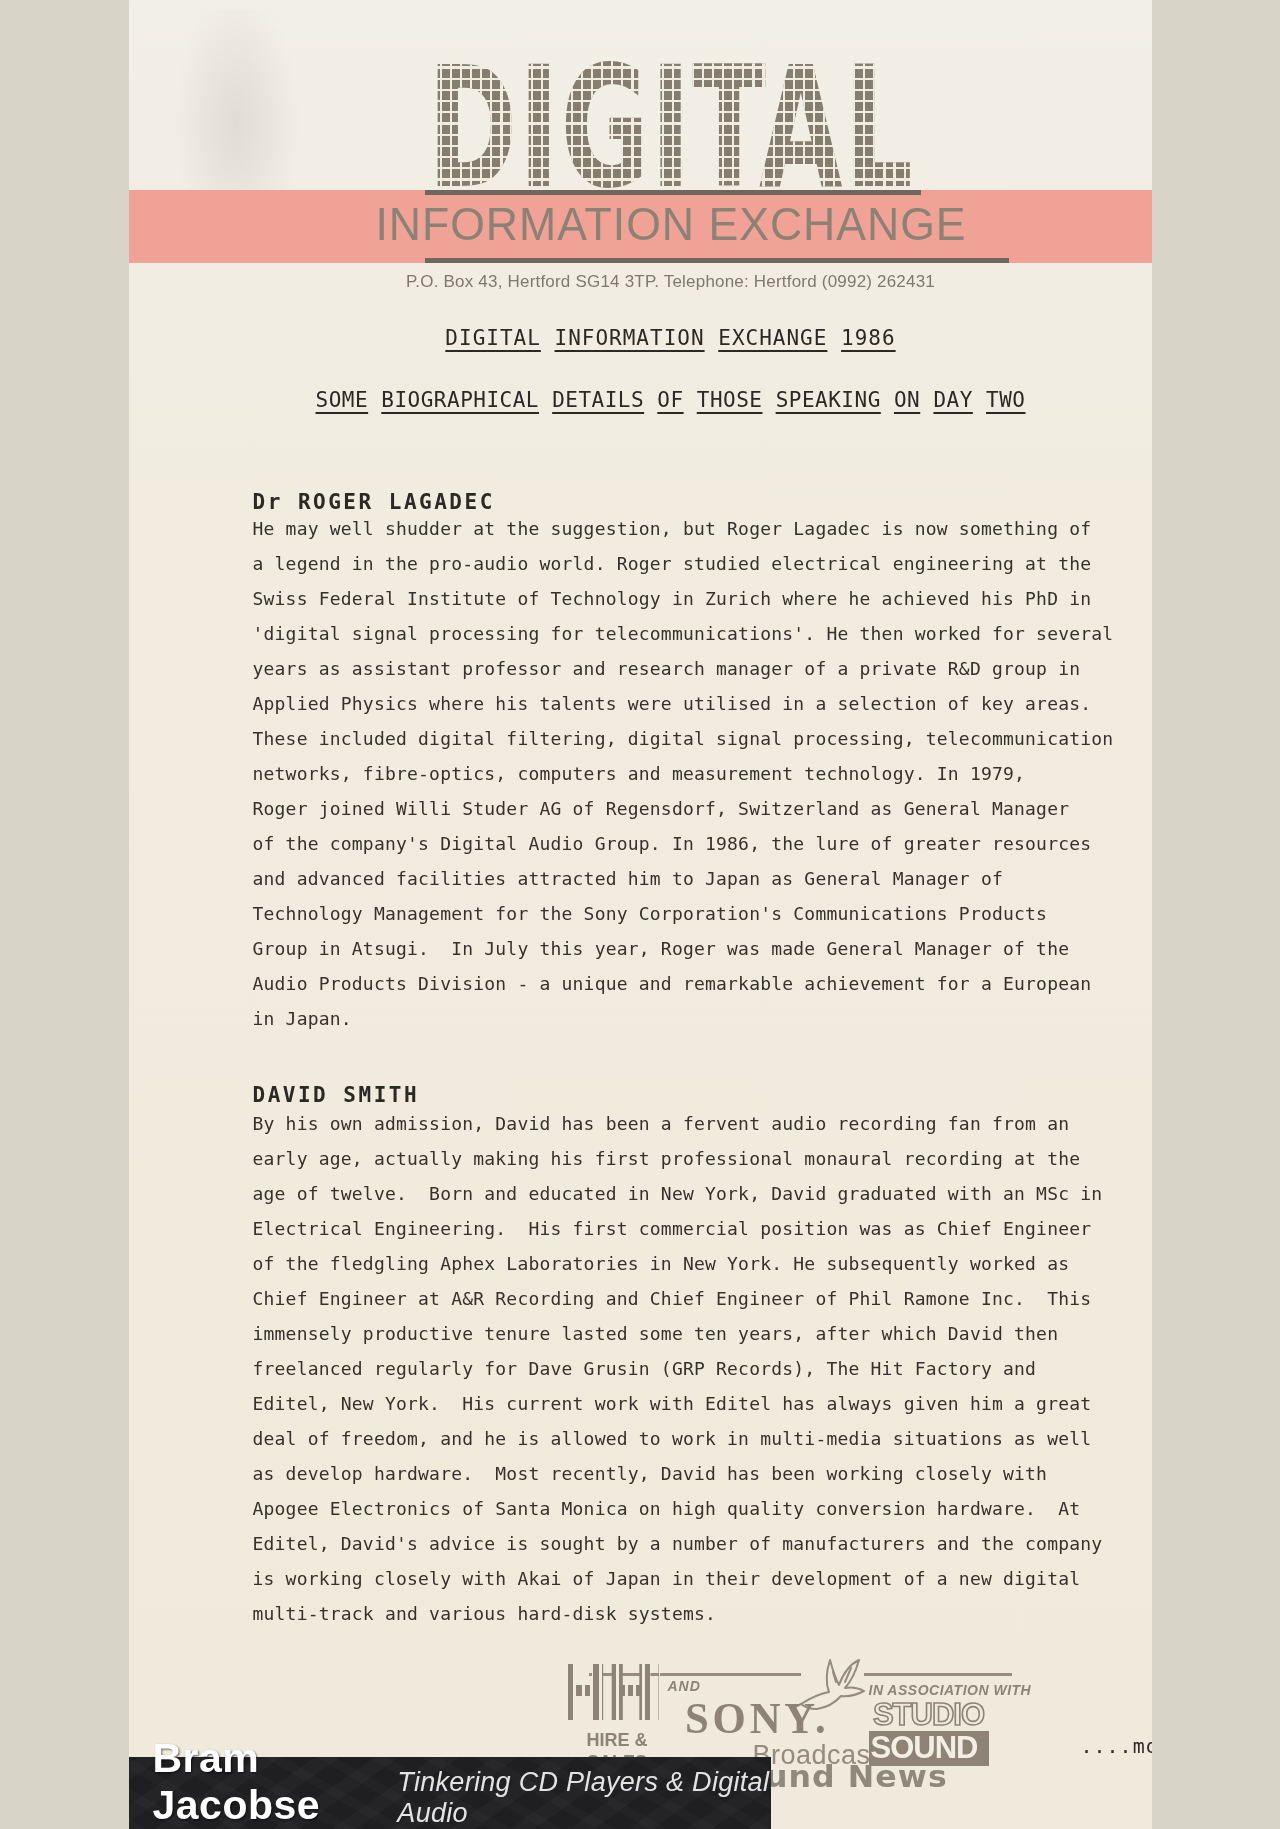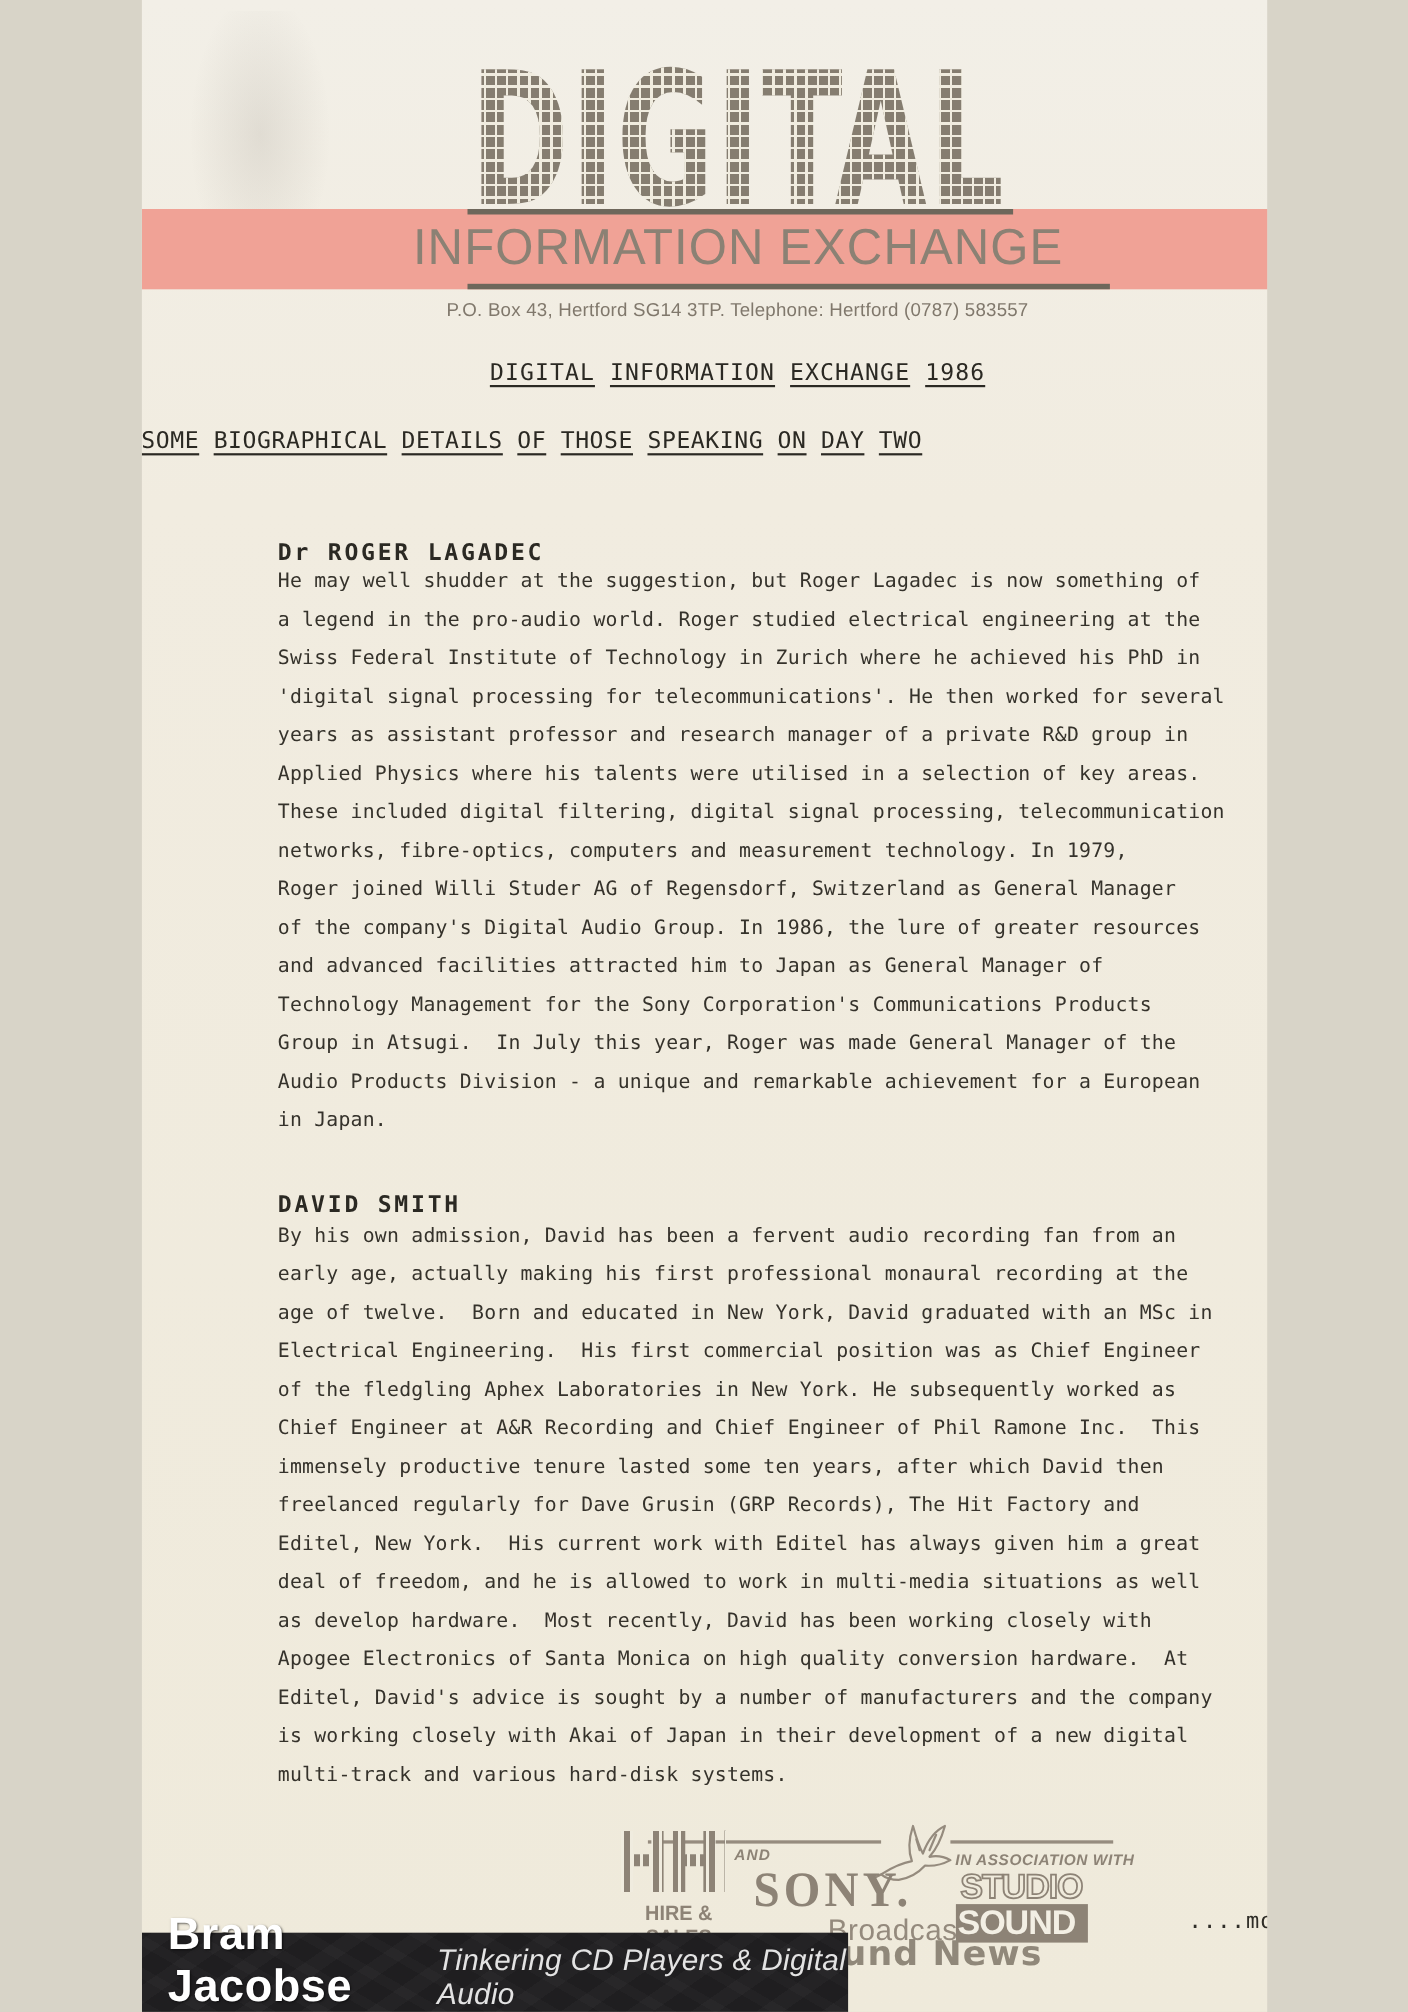--- a/index.html
+++ b/index.html
@@ -38,21 +38,21 @@
   }
   .address{
     position:absolute;top:272px;left:0;width:1084px;text-align:center;
     font-family:"Liberation Sans",sans-serif;font-size:17px;color:#80786c;letter-spacing:.2px;
   }
   .doc-title{
     position:absolute;top:326px;left:0;width:1084px;text-align:center;
     font-size:21px;color:#2b2923;letter-spacing:1px;
   }
   .doc-subtitle{
-    position:absolute;top:388px;left:0;width:1084px;text-align:left;
+    position:absolute;top:388px;left:0;width:1084px;text-align:center;
     font-size:21px;color:#2b2923;letter-spacing:.5px;
   }
   .uw{text-decoration:underline;text-decoration-thickness:2px;text-underline-offset:5px;}
   
   .section-heading{
     position:absolute;left:124px;
     font-size:21px;font-weight:bold;color:#2b2923;letter-spacing:2.5px;
   }
   .h-roger{top:490px;}
   .h-david{top:1083px;}
@@ -140,21 +140,21 @@
 <div class="page">
 
   <div class="crease-mark"></div>
   <div class="edge-crease"></div>
 
   <div class="digital-logo">DIGITAL</div>
   <div class="pink-band"></div>
   <div class="rule-top"></div>
   <div class="banner-text">INFORMATION EXCHANGE</div>
   <div class="rule-bottom"></div>
-  <div class="address">P.O. Box 43, Hertford SG14 3TP. Telephone: Hertford (0787) 583557</div>
+  <div class="address">P.O. Box 43, Hertford SG14 3TP. Telephone: Hertford (0992) 262431</div>
 
   <div class="doc-title"><span class="uw">DIGITAL</span> <span class="uw">INFORMATION</span> <span class="uw">EXCHANGE</span> <span class="uw">1986</span></div>
   <div class="doc-subtitle"><span class="uw">SOME</span> <span class="uw">BIOGRAPHICAL</span> <span class="uw">DETAILS</span> <span class="uw">OF</span> <span class="uw">THOSE</span> <span class="uw">SPEAKING</span> <span class="uw">ON</span> <span class="uw">DAY</span> <span class="uw">TWO</span></div>
 
   <div class="section-heading h-roger">Dr ROGER LAGADEC</div>
   <div class="para p-roger">He may well shudder at the suggestion, but Roger Lagadec is now something of
 a legend in the pro-audio world. Roger studied electrical engineering at the
 Swiss Federal Institute of Technology in Zurich where he achieved his PhD in
 'digital signal processing for telecommunications'. He then worked for several
 years as assistant professor and research manager of a private R&amp;D group in

